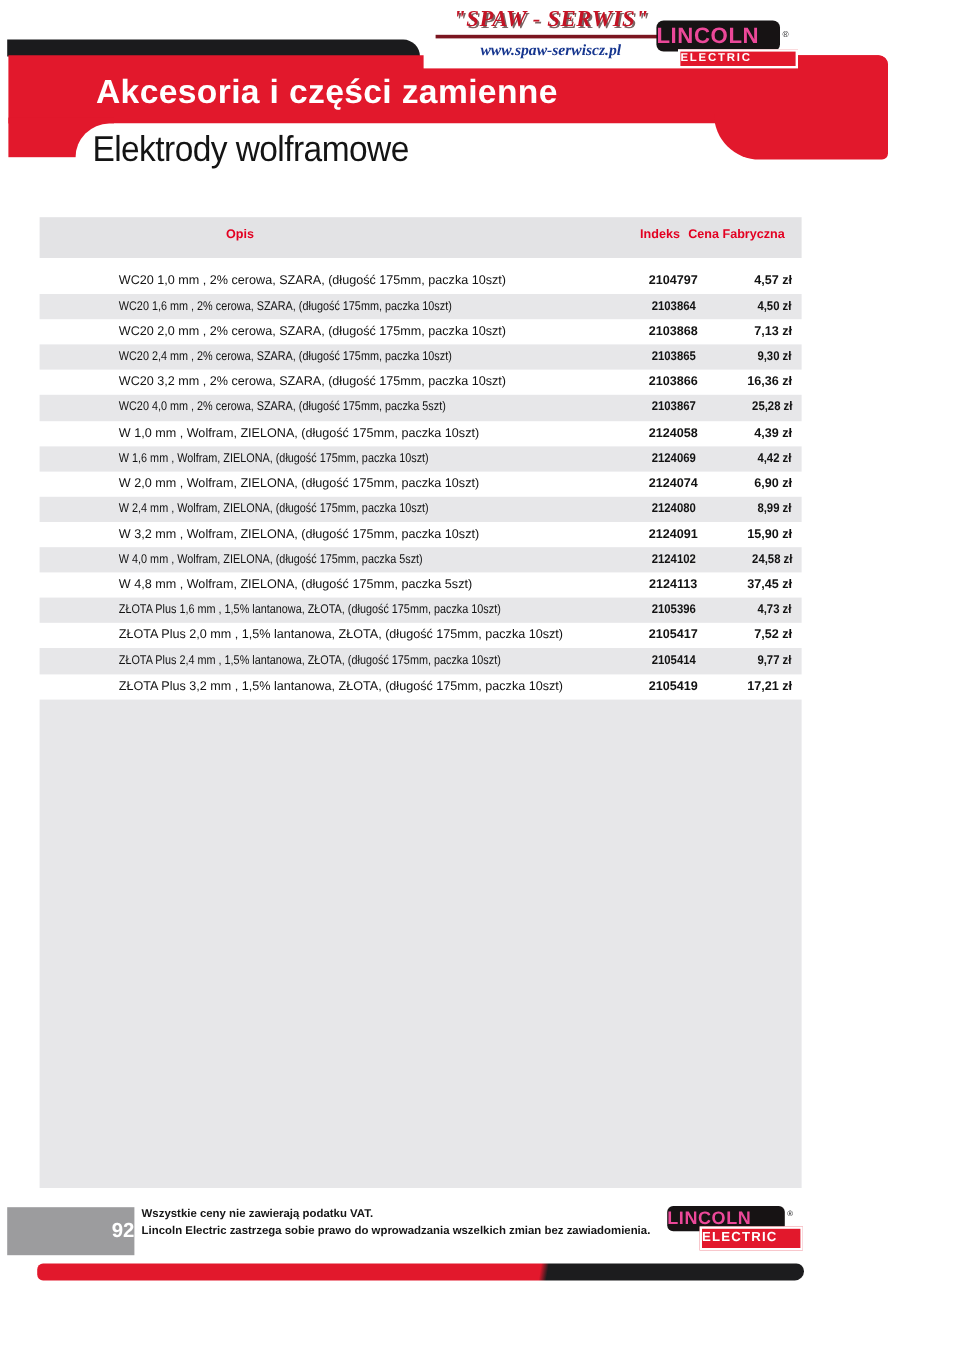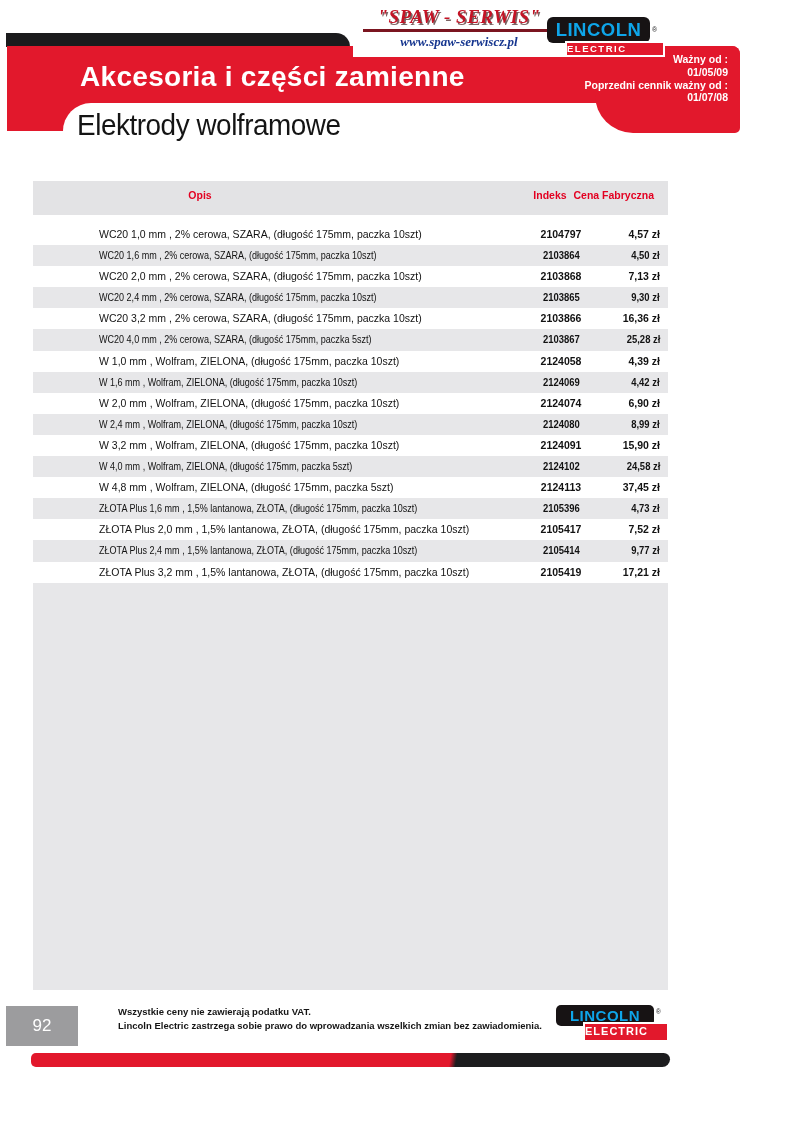--- a/index.html
+++ b/index.html
@@ -23,21 +23,21 @@
 
   .validity{position:absolute;left:528px;top:53px;width:200px;text-align:right;color:#fff;font-size:10.5px;font-weight:bold;line-height:12.8px;}
 
   
   .spaw-box{position:absolute;left:353px;top:1px;width:212px;height:56px;background:#fff;text-align:center;}
   .spaw-name{margin-top:5px;font-family:"Liberation Serif",serif;font-style:italic;font-weight:bold;font-size:19px;color:#c41325;text-shadow:1.5px 1.5px 0 rgba(90,60,60,.8);white-space:nowrap;letter-spacing:.5px;}
   .spaw-rule{margin:1px auto 0;width:192px;height:3px;background:#7b1520;}
   .spaw-url{margin-top:2px;font-family:"Liberation Serif",serif;font-style:italic;font-weight:bold;font-size:13px;color:var(--link-blue);}
 
   
-  .li-black{position:absolute;background:#171314;border-radius:6px;color:#0ea5e9;font-weight:bold;text-align:center;white-space:nowrap;}
+  .li-black{position:absolute;background:#171314;border-radius:6px;color:#ec4899;font-weight:bold;text-align:left;white-space:nowrap;}
   .li-top-black{left:547px;top:17px;width:103px;height:26px;font-size:18.5px;line-height:26px;letter-spacing:.5px;}
   .li-red{position:absolute;background:var(--accent-red);border:2px solid #fff;color:#fff;font-weight:bold;text-align:left;white-space:nowrap;}
   .li-top-red{left:565px;top:41px;width:100px;height:16px;font-size:9.5px;line-height:11px;letter-spacing:1.5px;}
   .li-reg-top{position:absolute;left:652px;top:26px;font-size:7px;color:#1b1b1d;}
   .li-bot-black{left:556px;top:1005px;width:98px;height:21px;font-size:15px;line-height:21px;letter-spacing:.5px;border-radius:5px;}
   .li-bot-red{left:583px;top:1022px;width:86px;height:20px;font-size:11px;line-height:15px;letter-spacing:1px;border-width:2.5px;}
   .li-reg-bot{position:absolute;left:656px;top:1008px;font-size:6.5px;color:#1b1b1d;}
 
   
   .thead{position:absolute;left:33px;top:181px;width:635px;height:34px;background:var(--header-gray);}
@@ -53,21 +53,21 @@
   .cell-indeks{position:absolute;left:478px;width:100px;text-align:center;font-weight:bold;}
   .cell-cena{position:absolute;left:527px;width:100px;text-align:right;font-weight:bold;}
   .row .cell-opis span,.row .cell-indeks span,.row .cell-cena span{display:inline-block;}
   .row.alt .cell-opis span{transform:scaleX(.86);transform-origin:0 50%;}
   .row.alt .cell-indeks span{transform:scaleX(.9);transform-origin:50% 50%;}
   .row.alt .cell-cena span{transform:scaleX(.9);transform-origin:100% 50%;}
 
   .gray-block{position:absolute;left:33px;top:583px;width:635px;height:407px;background:var(--stripe-gray);}
 
   
-  .page-num-box{position:absolute;left:6px;top:1006px;width:72px;height:40px;background:var(--footer-gray);color:#fff;font-size:17px;font-weight:normal;text-align:center;line-height:40px;}
+  .page-num-box{position:absolute;left:6px;top:1006px;width:106px;height:40px;background:var(--footer-gray);color:#fff;font-size:17px;font-weight:bold;text-align:right;line-height:40px;}
   .foot-note{position:absolute;left:118px;font-size:9.5px;font-weight:bold;color:#151515;white-space:nowrap;}
   .foot-note-1{top:1006px;}
   .foot-note-2{top:1019.5px;}
   .bottom-bar{position:absolute;left:31px;top:1053px;width:639px;height:14px;border-radius:7px 9px 11px 7px;background:linear-gradient(100deg,var(--accent-red) 0%,var(--accent-red) 65.5%,#1c1c1e 66.5%,#1c1c1e 100%);}
 </style>
 </head>
 <body>
 
 <div class="page">
 
@@ -83,26 +83,20 @@
     <div class="spaw-url">www.spaw-serwiscz.pl</div>
   </div>
 
   <div class="li-black li-top-black">LINCOLN</div>
   <div class="li-reg-top">®</div>
   <div class="li-red li-top-red">ELECTRIC</div>
 
   <div class="section-title">Akcesoria i części zamienne</div>
   <div class="page-title">Elektrody wolframowe</div>
 
-  <div class="validity">
-    <div>Ważny od :</div>
-    <div>01/05/09</div>
-    <div>Poprzedni cennik ważny od :</div>
-    <div>01/07/08</div>
-  </div>
 
   <div class="thead"></div>
   <div class="th th-opis">Opis</div>
   <div class="th th-indeks">Indeks</div>
   <div class="th th-cena">Cena Fabryczna</div>
 
   <div class="rows">
       <div class="row">
       <div class="cell-opis"><span>WC20 1,0 mm , 2% cerowa, SZARA, (długość 175mm, paczka 10szt)</span></div>
       <div class="cell-indeks"><span>2104797</span></div>

